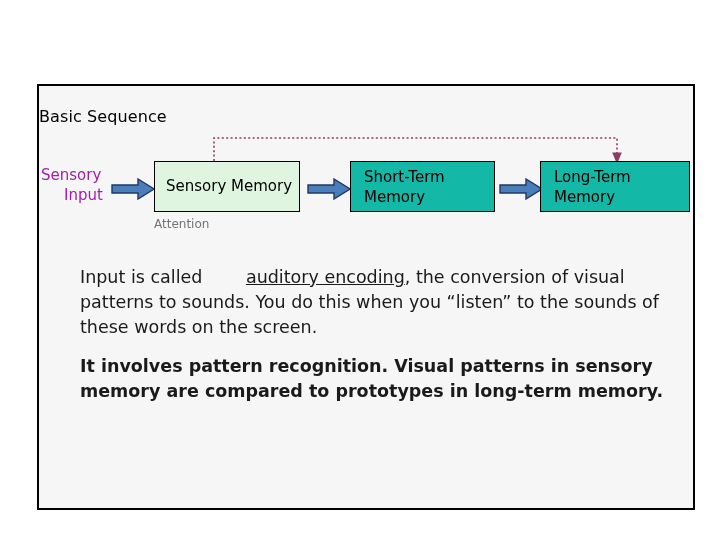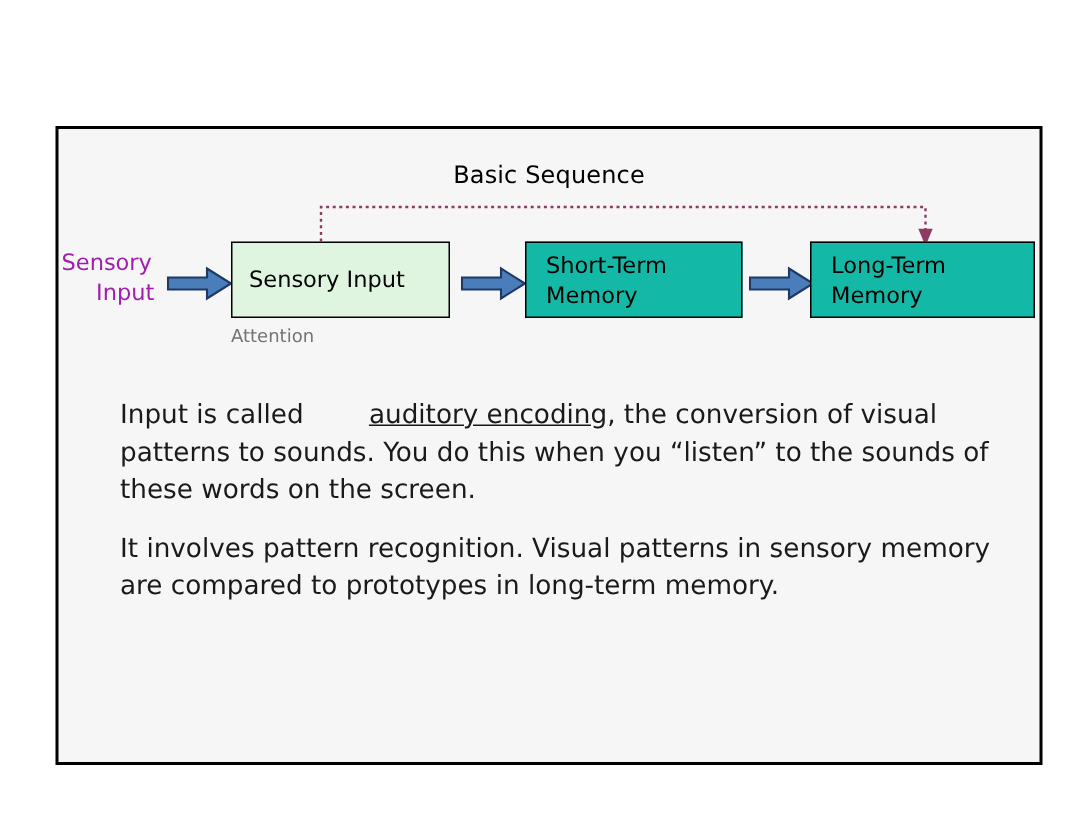--- a/index.html
+++ b/index.html
@@ -35,21 +35,21 @@
     top: 0;
     width: 654px;
     height: 160px;
   }
 
   .diagram-title {
     position: absolute;
     left: 0;
     top: 21px;
     width: 654px;
-    text-align: center;
+    text-align: left;
     font-size: 16px;
     color: #000000;
     letter-spacing: 0.1px;
   }
 
   
   #feedback-arrow {
     position: absolute;
     left: 0;
     top: 0;
@@ -128,21 +128,21 @@
     left: 41px;
     top: 179px;
     width: 590px;
     font-size: 17.5px;
     line-height: 25px;
     color: #1a1a1a;
   }
   #body-text p {
     margin: 0 0 14px 0;
   }
-  #body-text p:last-child { margin-bottom: 0; }
+  #body-text p:last-child { margin-bottom: 0; font-weight: bold; }
   .underline-term { text-decoration: underline; margin-left: 38px; }
 </style>
 </head>
 <body>
 
 <div id="slide-frame">
 
   <div id="diagram">
 
     <div class="diagram-title">Basic Sequence</div>
@@ -163,21 +163,21 @@
     <svg class="block-arrow" id="arrow-3" viewBox="0 0 44 24">
       <path d="M 1 8 L 27 8 L 27 2 L 43 12 L 27 22 L 27 16 L 1 16 Z" fill="#4a7ebb" stroke="#1f3864" stroke-width="1.4" stroke-linejoin="miter"></path>
     </svg>
 
     <div id="sensory-input-label">
       <span>Sensory</span>
       <span class="line2">Input</span>
     </div>
 
     <div class="mem-box" id="box-sensory-memory">
-      <span>Sensory Input</span>
+      <span>Sensory Memory</span>
     </div>
 
     <div class="mem-box" id="box-short-term-memory">
       <span>Short-Term</span>
       <span class="line2">Memory</span>
     </div>
 
     <div class="mem-box" id="box-long-term-memory">
       <span>Long-Term</span>
       <span class="line2">Memory</span>

